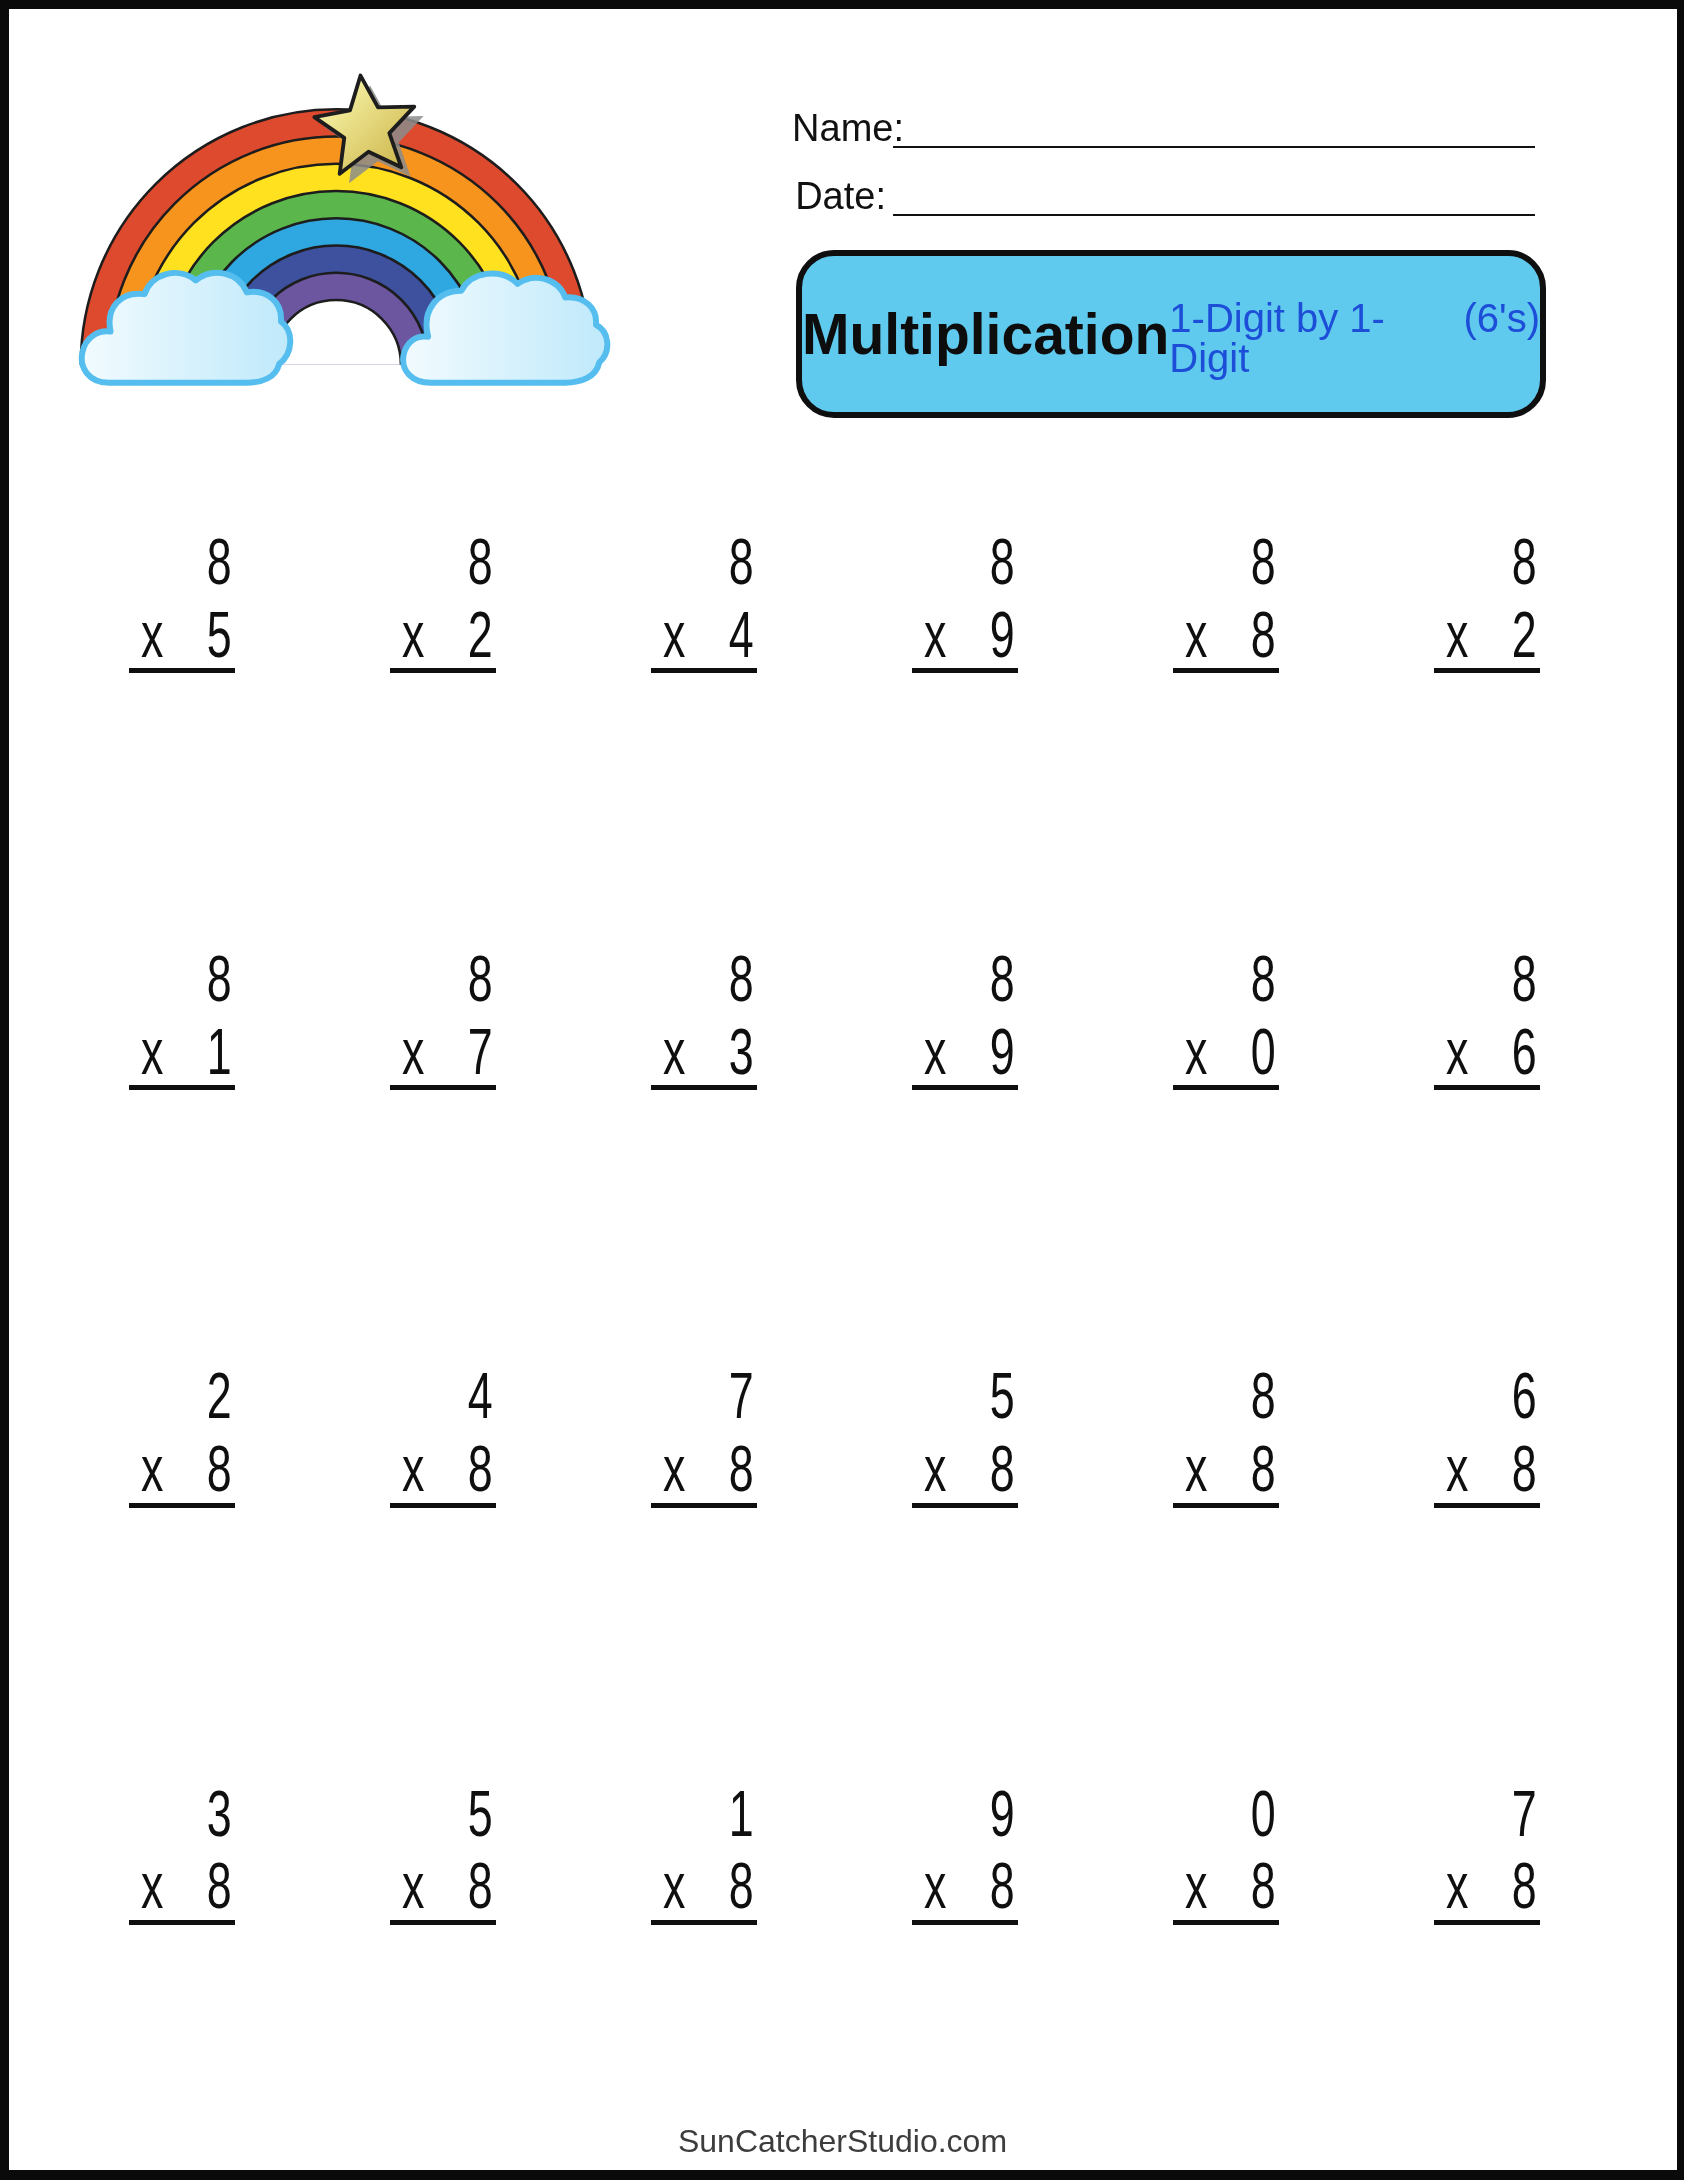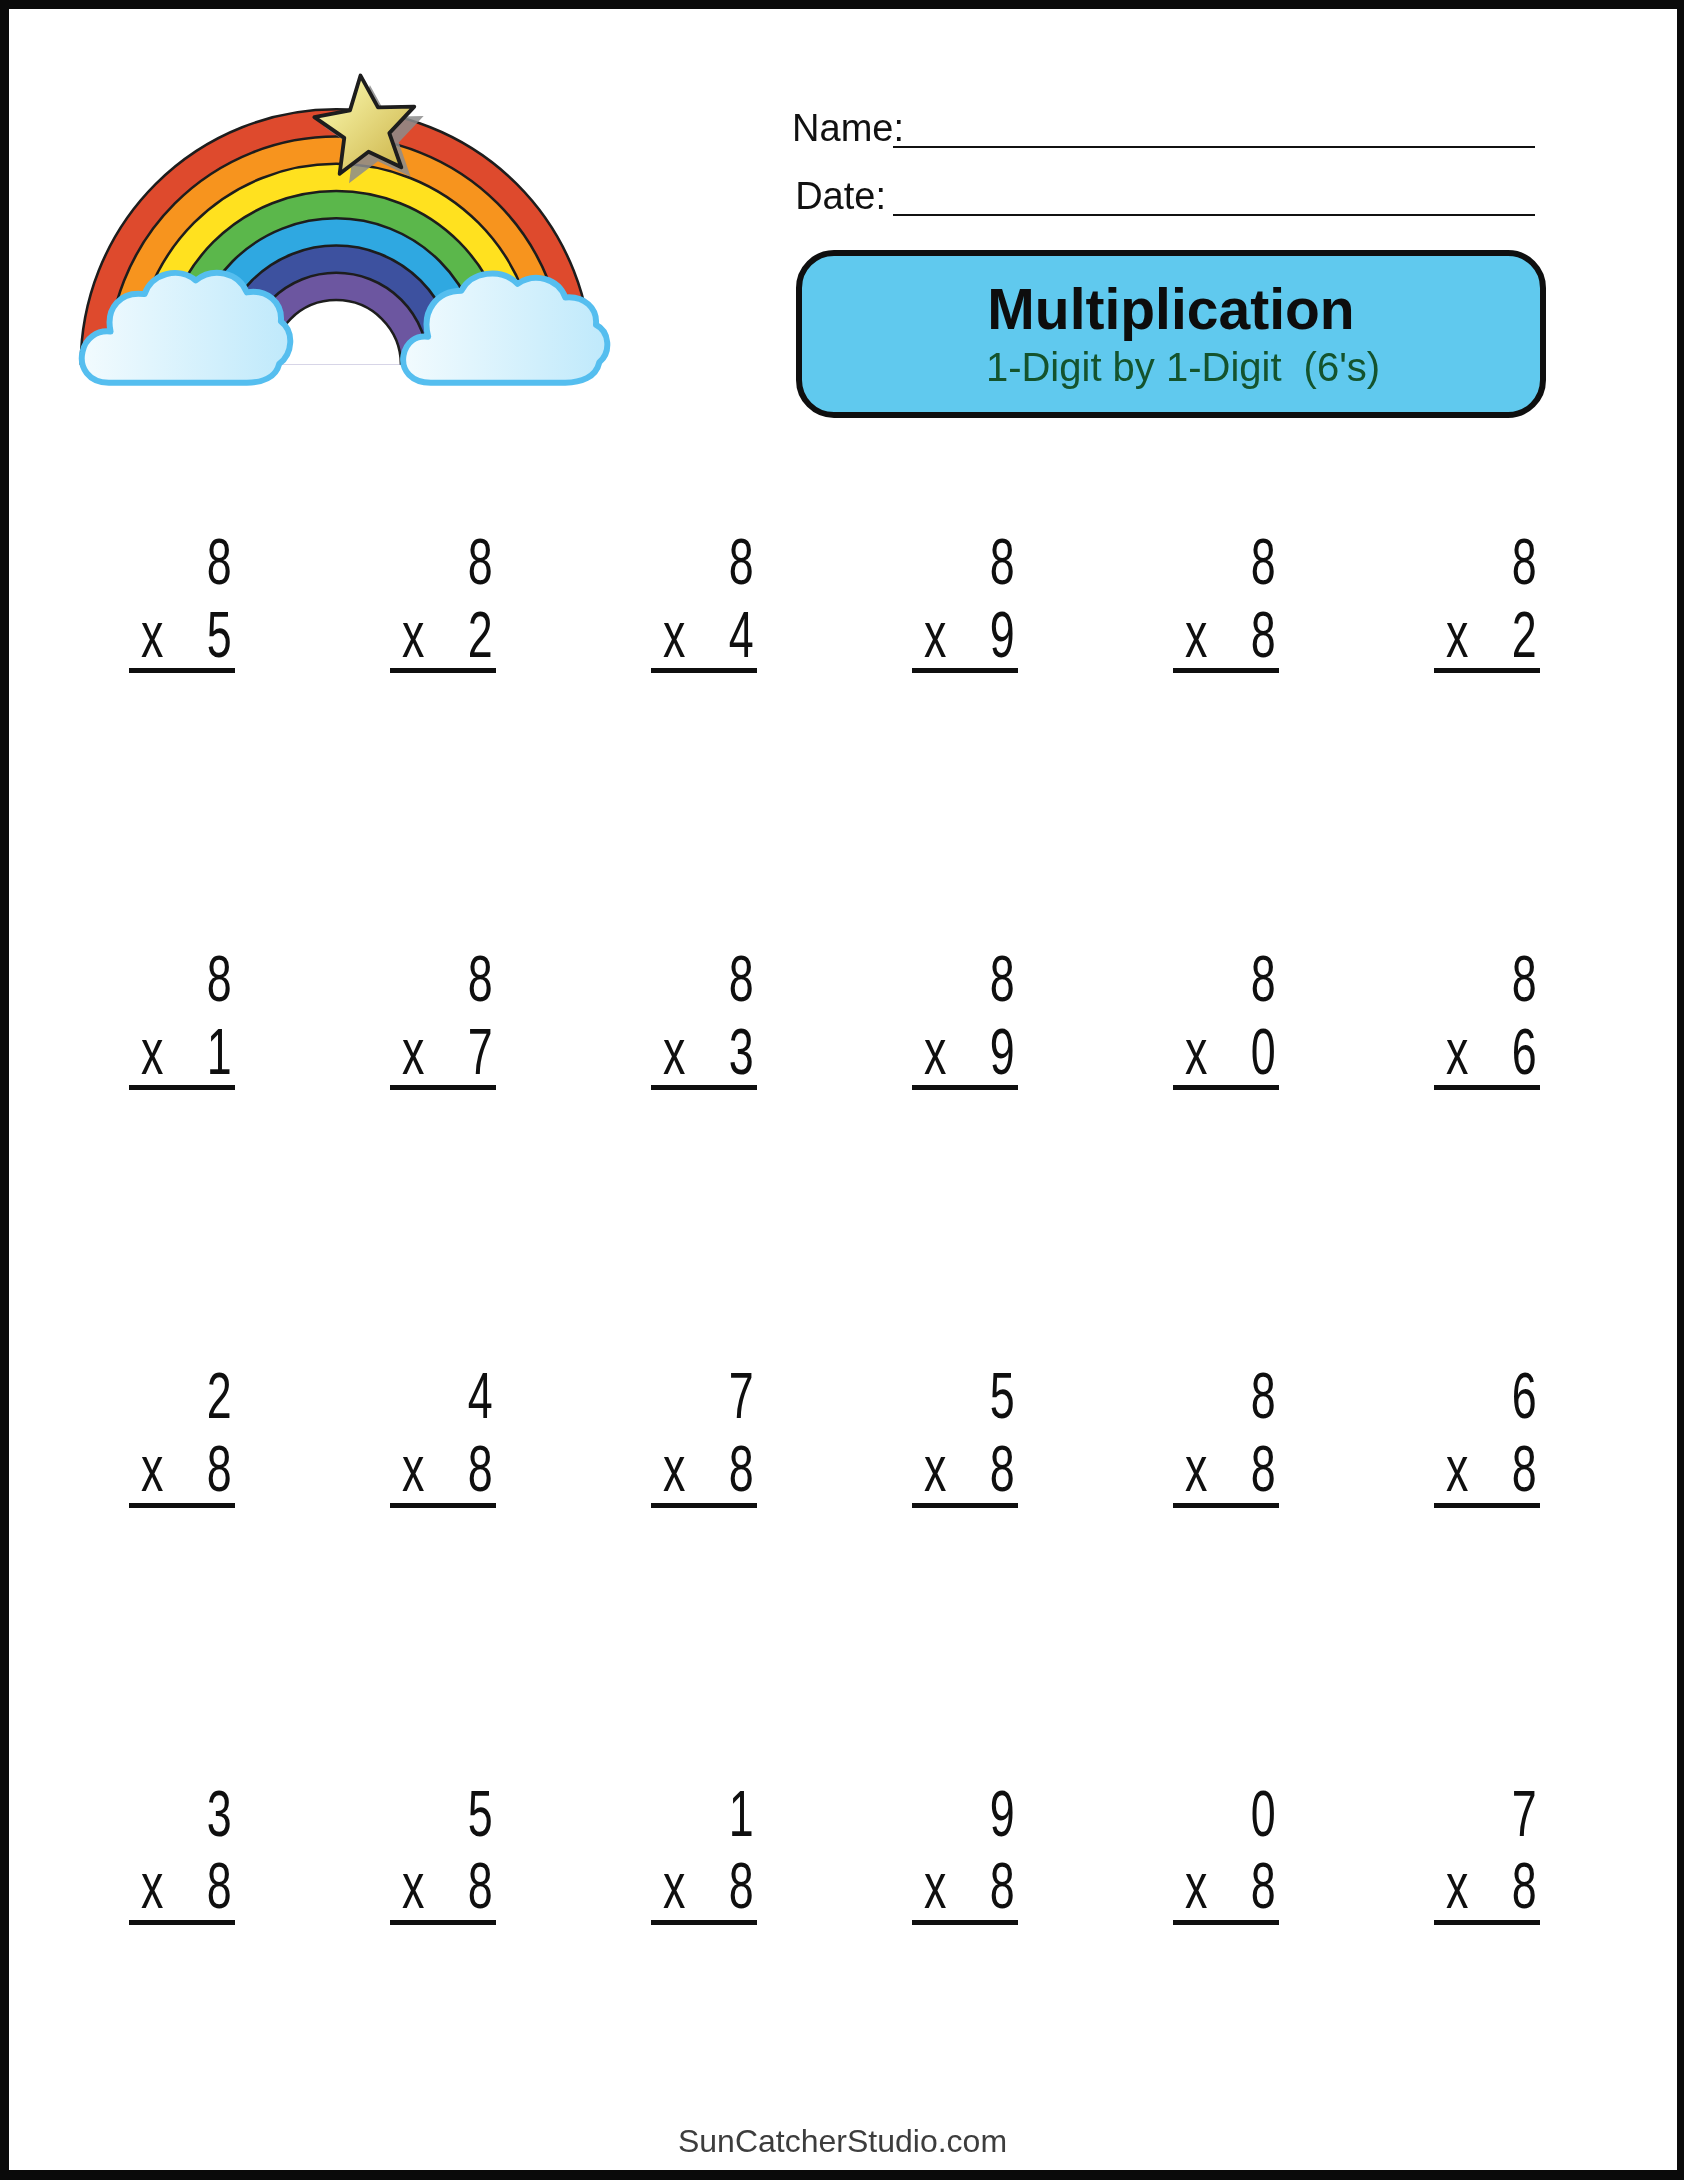--- a/index.html
+++ b/index.html
@@ -32,28 +32,28 @@
     position:absolute; height:0; border-bottom:2.6px solid #111; width:642px; left:893px;
   }
   .name-line { top:146px; }
   .date-line { top:214px; }
 
   .title-box {
     position:absolute; left:796px; top:250px; width:750px; height:168px;
     box-sizing:border-box;
     background:#60C9EE;
     border:6px solid #0f0f0f; border-radius:38px;
-    display:flex; flex-direction:column; align-items:center; justify-content:center;
+    display:flex; flex-direction:row; align-items:center; justify-content:center;
   }
   .title-main {
     font-size:57px; font-weight:bold; color:#0d0d0d; line-height:1;
   }
   .title-sub {
-    margin-top:8.5px; font-size:40px; color:#14532d; line-height:1;
-    display:flex; gap:22px;margin-left:24px;
+    margin-top:8.5px; font-size:40px; color:#1d4ed8; line-height:1;
+    display:flex; gap:22px;
   }
 
   .problems-grid {
     position:absolute; left:129px; top:530px;
     display:grid;
     grid-template-columns:repeat(6,106px);
     column-gap:155px;
     row-gap:274px;
   }
   .problem {

